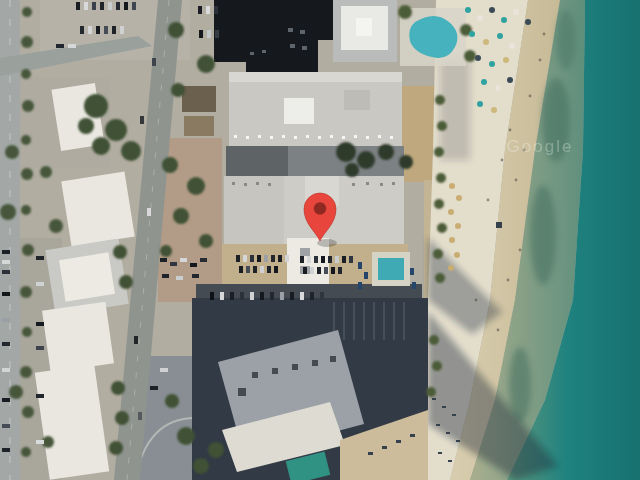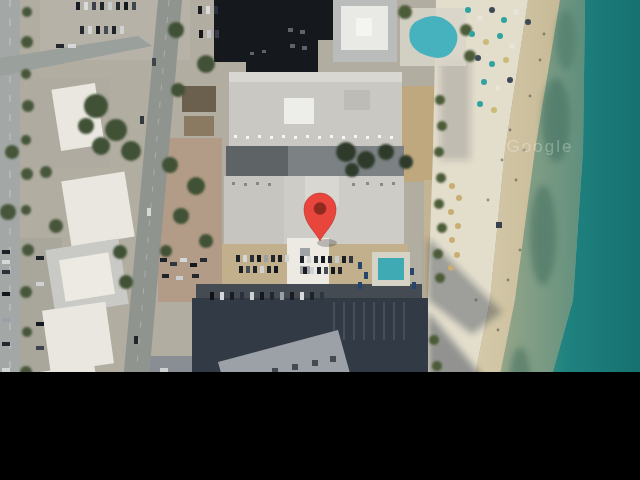--- a/index.html
+++ b/index.html
@@ -1,16 +1,16 @@
 <!DOCTYPE html>
 <html><head>
 <meta charset="utf-8">
 <style>
   html,body{margin:0;padding:0;background:#000;}
-  .stage{position:relative;width:640px;height:372px;overflow:hidden;font-family:"Liberation Sans",sans-serif;text-align:right;}
+  .stage{position:relative;width:640px;height:480px;overflow:hidden;font-family:"Liberation Sans",sans-serif;text-align:right;}
   .stage svg{display:block;}
 </style>
 </head>
 <body>
 
 <div class="stage">
 <svg width="640" height="480" viewBox="0 0 640 480">
   <defs>
     <linearGradient id="oceanGrad" x1="0" y1="0" x2="1" y2="0">
       <stop offset="0" stop-color="#5F977D"></stop>

